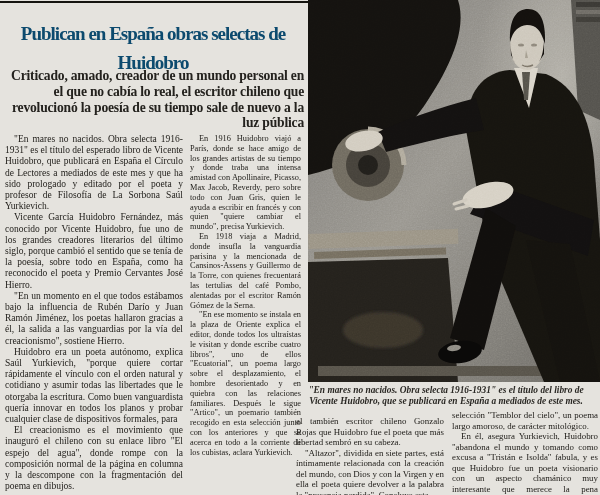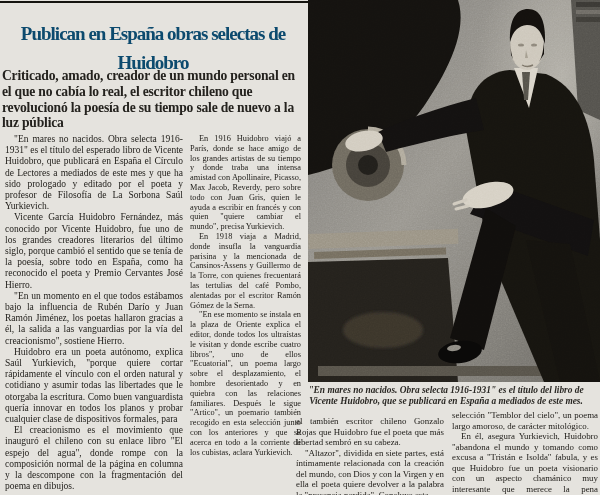--- a/index.html
+++ b/index.html
@@ -12,21 +12,21 @@
   }
   .toprule{position:absolute;left:0;top:1px;width:600px;height:2px;background:#15140f;}
   .headline{
     position:absolute;left:2px;top:6px;width:302px;
     text-align:center;font-weight:bold;
     font-size:19px;line-height:29px;letter-spacing:-1px;
     color:#0c4a6e;
   }
   .subhead{
     position:absolute;left:2px;top:68px;width:302px;
-    text-align:left;font-weight:bold;
+    text-align:right;font-weight:bold;
     font-size:13.6px;line-height:15.8px;letter-spacing:-0.2px;
     color:#24221e;
   }
   .photo{
     position:absolute;left:308px;top:0;width:292px;height:382px;
     overflow:hidden;background:#6e6c68;
   }
   .caption{
     position:absolute;left:294px;top:385px;width:304px;height:24px;
     font-size:9.4px;line-height:10.8px;

